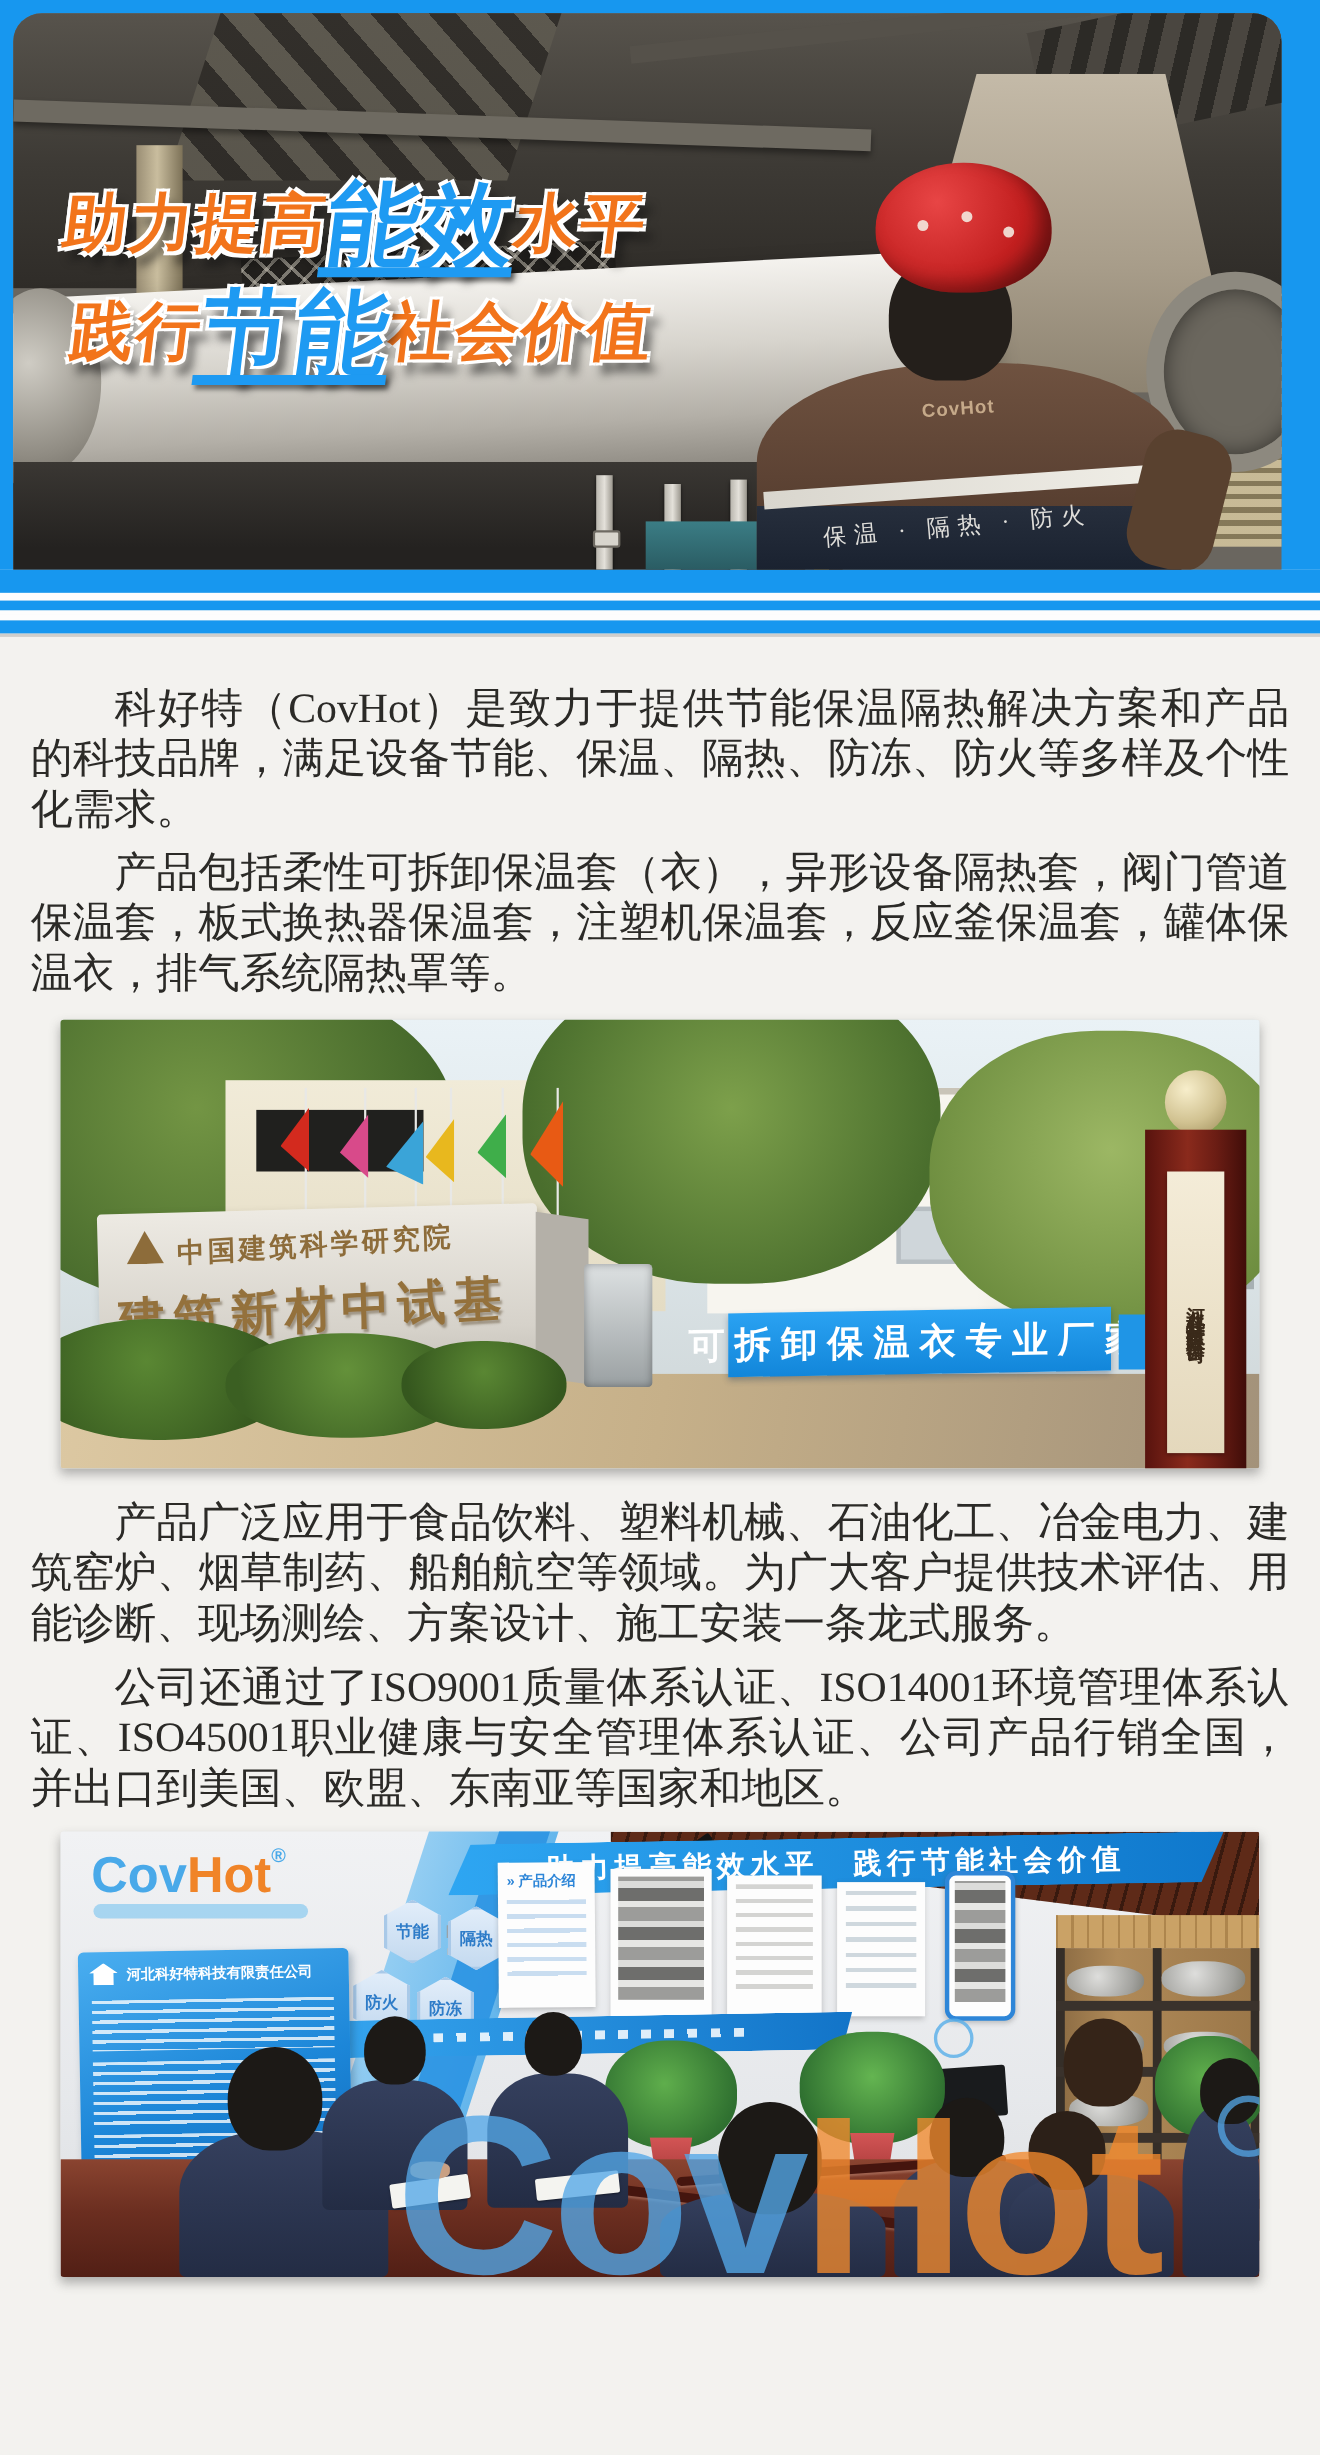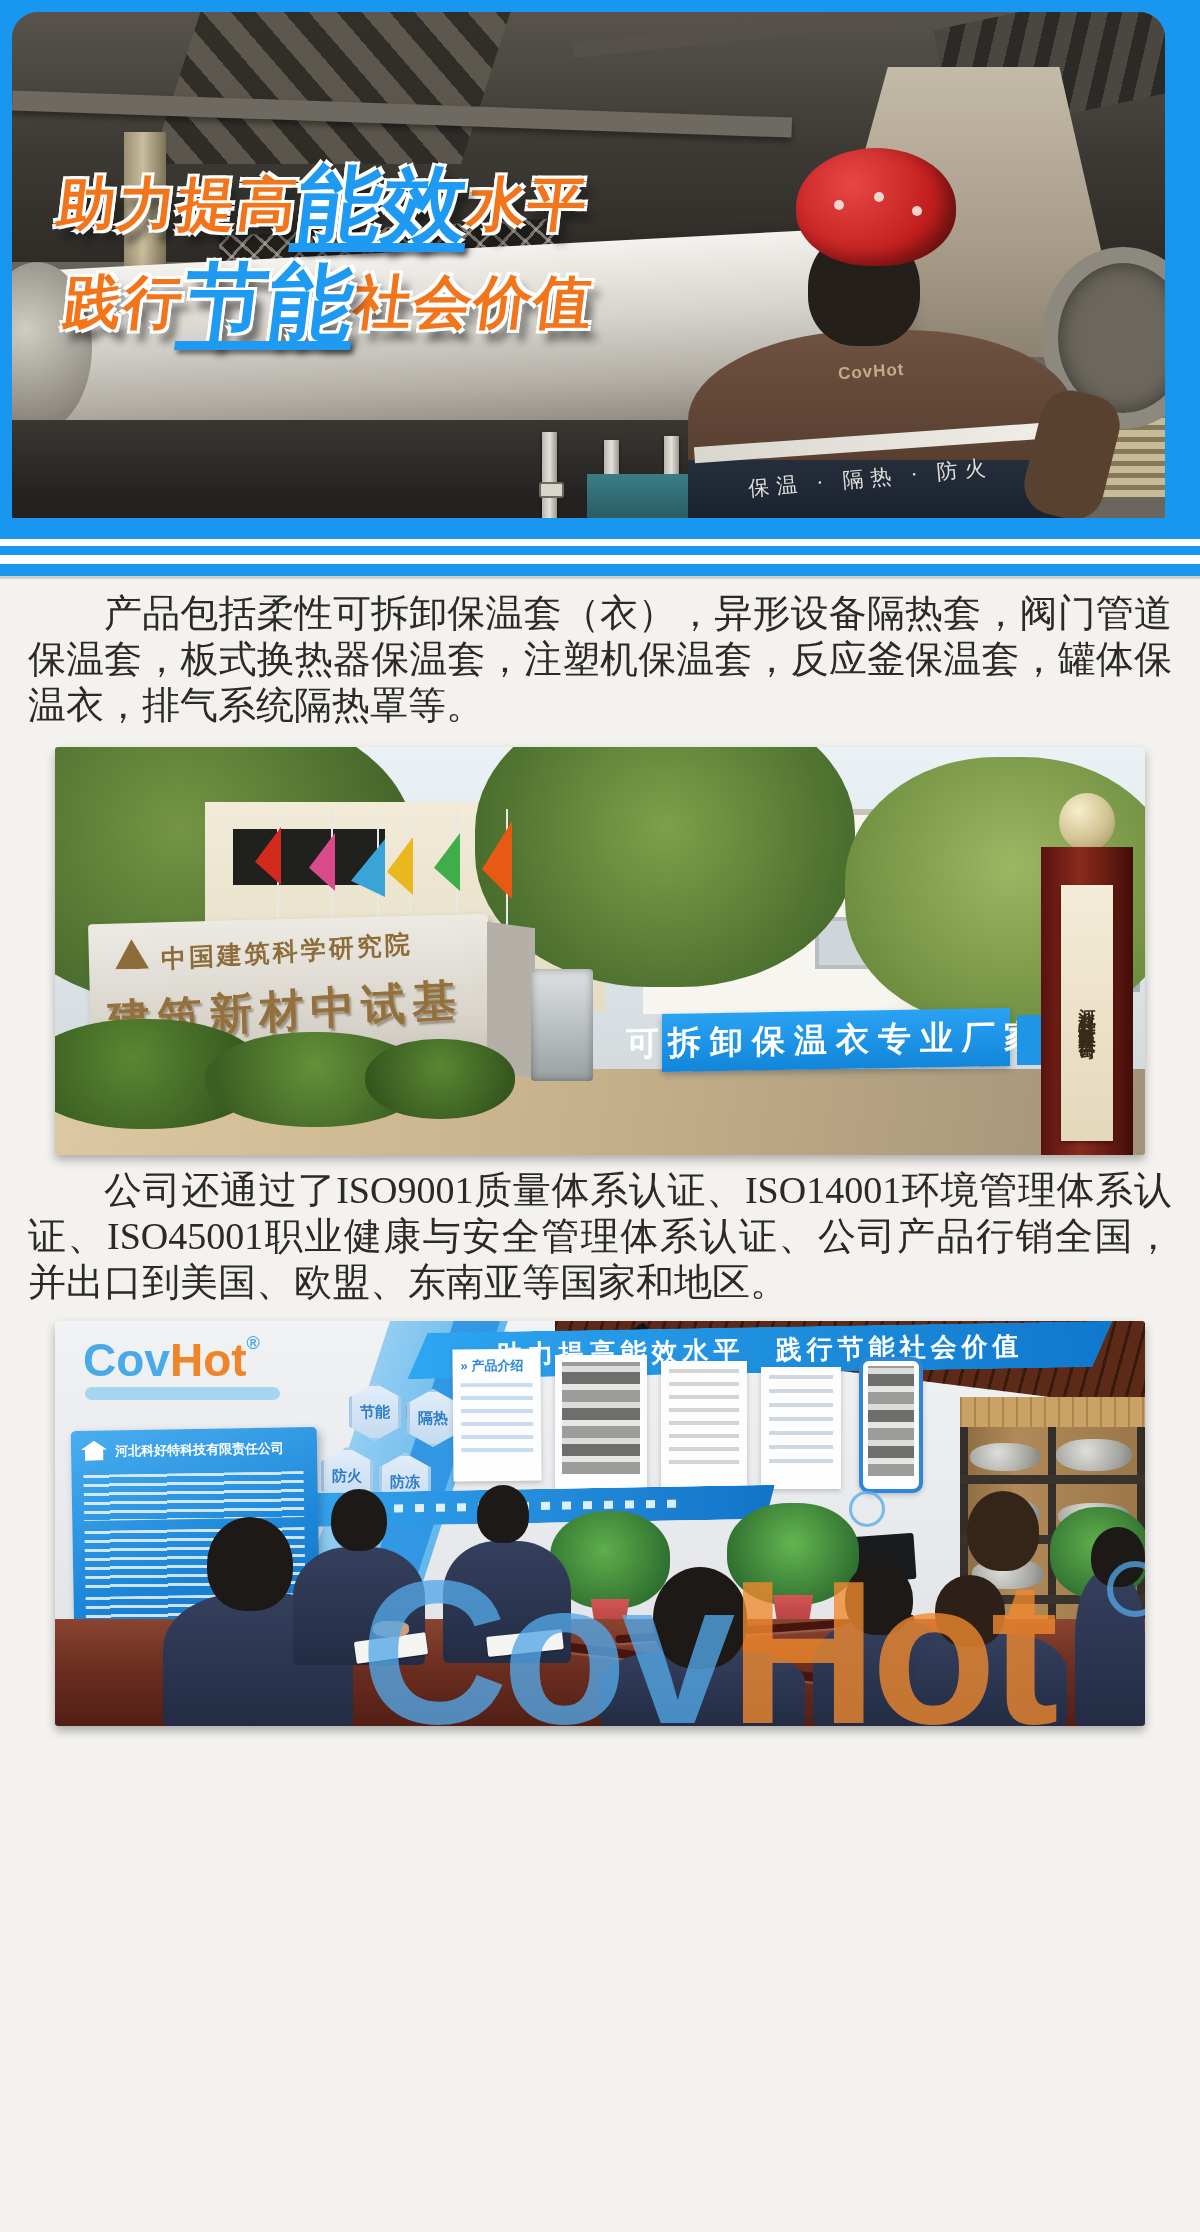--- a/index.html
+++ b/index.html
@@ -210,20 +210,21 @@
   </div>
 
   <div class="bar-a"></div>
   <div class="gap-a"></div>
   <div class="bar-b"></div>
   <div class="gap-b"></div>
   <div class="gap-c"></div>
   <div class="bar-c"></div>
   <div class="edge-line"></div>
 
+  <p class="body-text p1">科好特（CovHot）是致力于提供节能保温隔热解决方案和产品的科技品牌，满足设备节能、保温、隔热、防冻、防火等多样及个性化需求。</p>
   <p class="body-text p2">产品包括柔性可拆卸保温套（衣），异形设备隔热套，阀门管道保温套，板式换热器保温套，注塑机保温套，反应釜保温套，罐体保温衣，排气系统隔热罩等。</p>
 
   <div class="photo photo1">
     <div class="abs f-sky"></div>
     <div class="abs f-tree f-t1"></div>
     <div class="abs f-bldg1"></div>
     <div class="abs f-win1"></div>
     <div class="abs f-bldg2"></div>
     <div class="abs f-win2"></div>
     <div class="abs f-bldg3"></div>
@@ -258,20 +259,21 @@
       <span>可拆卸保温衣专业厂家</span>
     </div>
     <div class="abs f-banner2"></div>
     <div class="abs f-sphere"></div>
     <div class="abs f-pillar"></div>
     <div class="abs f-sign">
       <span>河北科好特科技有限责任公司</span>
     </div>
   </div>
 
+  <p class="body-text p3">产品广泛应用于食品饮料、塑料机械、石油化工、冶金电力、建筑窑炉、烟草制药、船舶航空等领域。为广大客户提供技术评估、用能诊断、现场测绘、方案设计、施工安装一条龙式服务。</p>
   <p class="body-text p4">公司还通过了ISO9001质量体系认证、ISO14001环境管理体系认证、ISO45001职业健康与安全管理体系认证、公司产品行销全国，并出口到美国、欧盟、东南亚等国家和地区。</p>
 
   <div class="photo photo2">
     <div class="abs s-wall"></div>
     <div class="abs s-band1"></div>
     <div class="abs s-band2"></div>
     <div class="abs s-ceil"></div>
     <div class="abs s-light" style="left:560px;top:10px;width:34px;height:8px;transform:rotate(-35deg);"></div>
     <div class="abs s-light" style="left:700px;top:22px;width:40px;height:9px;transform:rotate(-35deg);"></div>
     <div class="abs s-logo">

